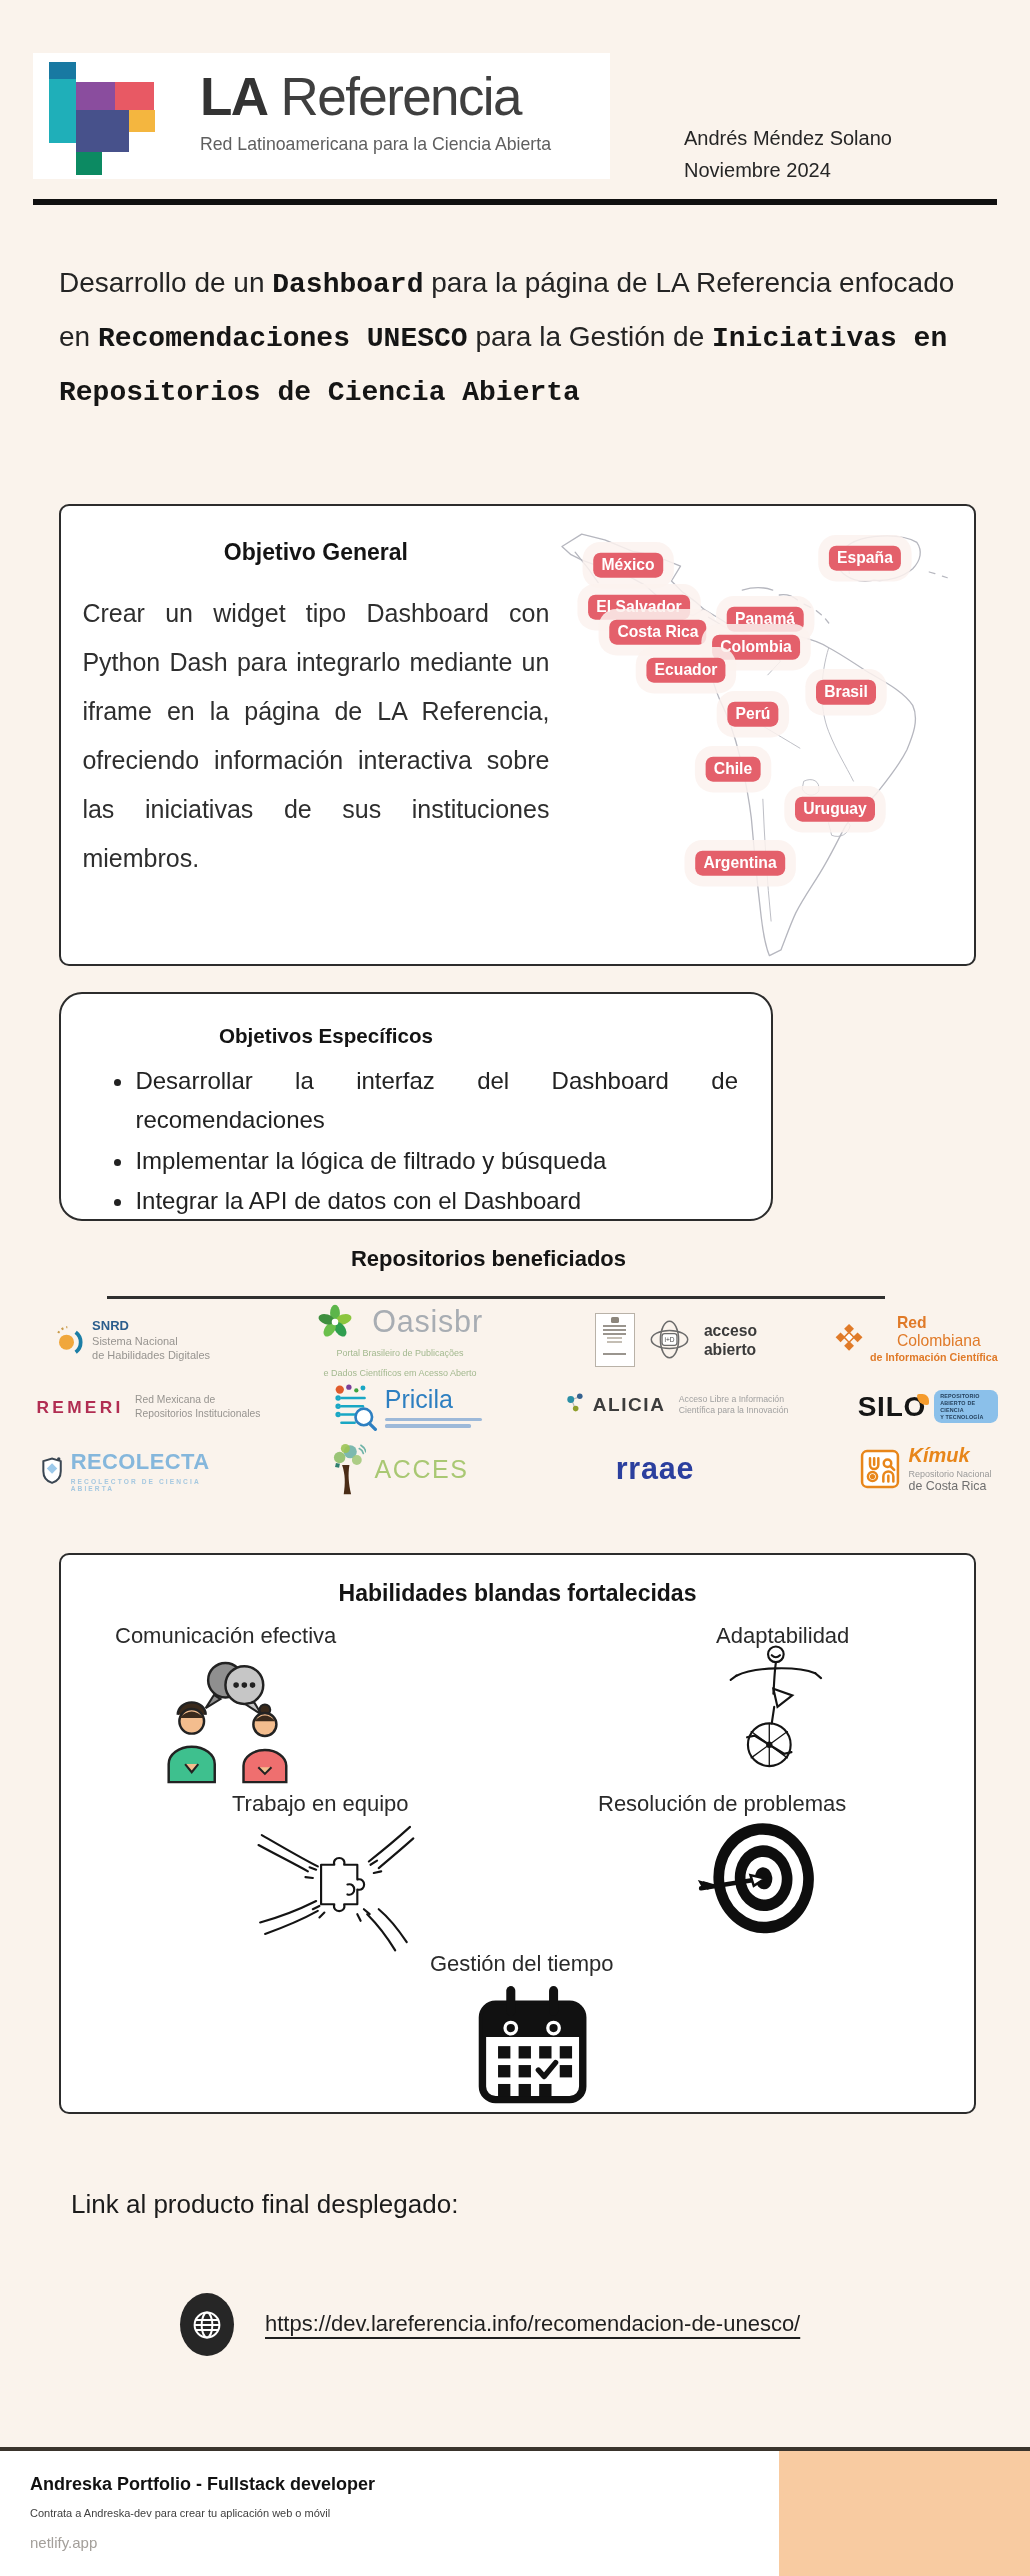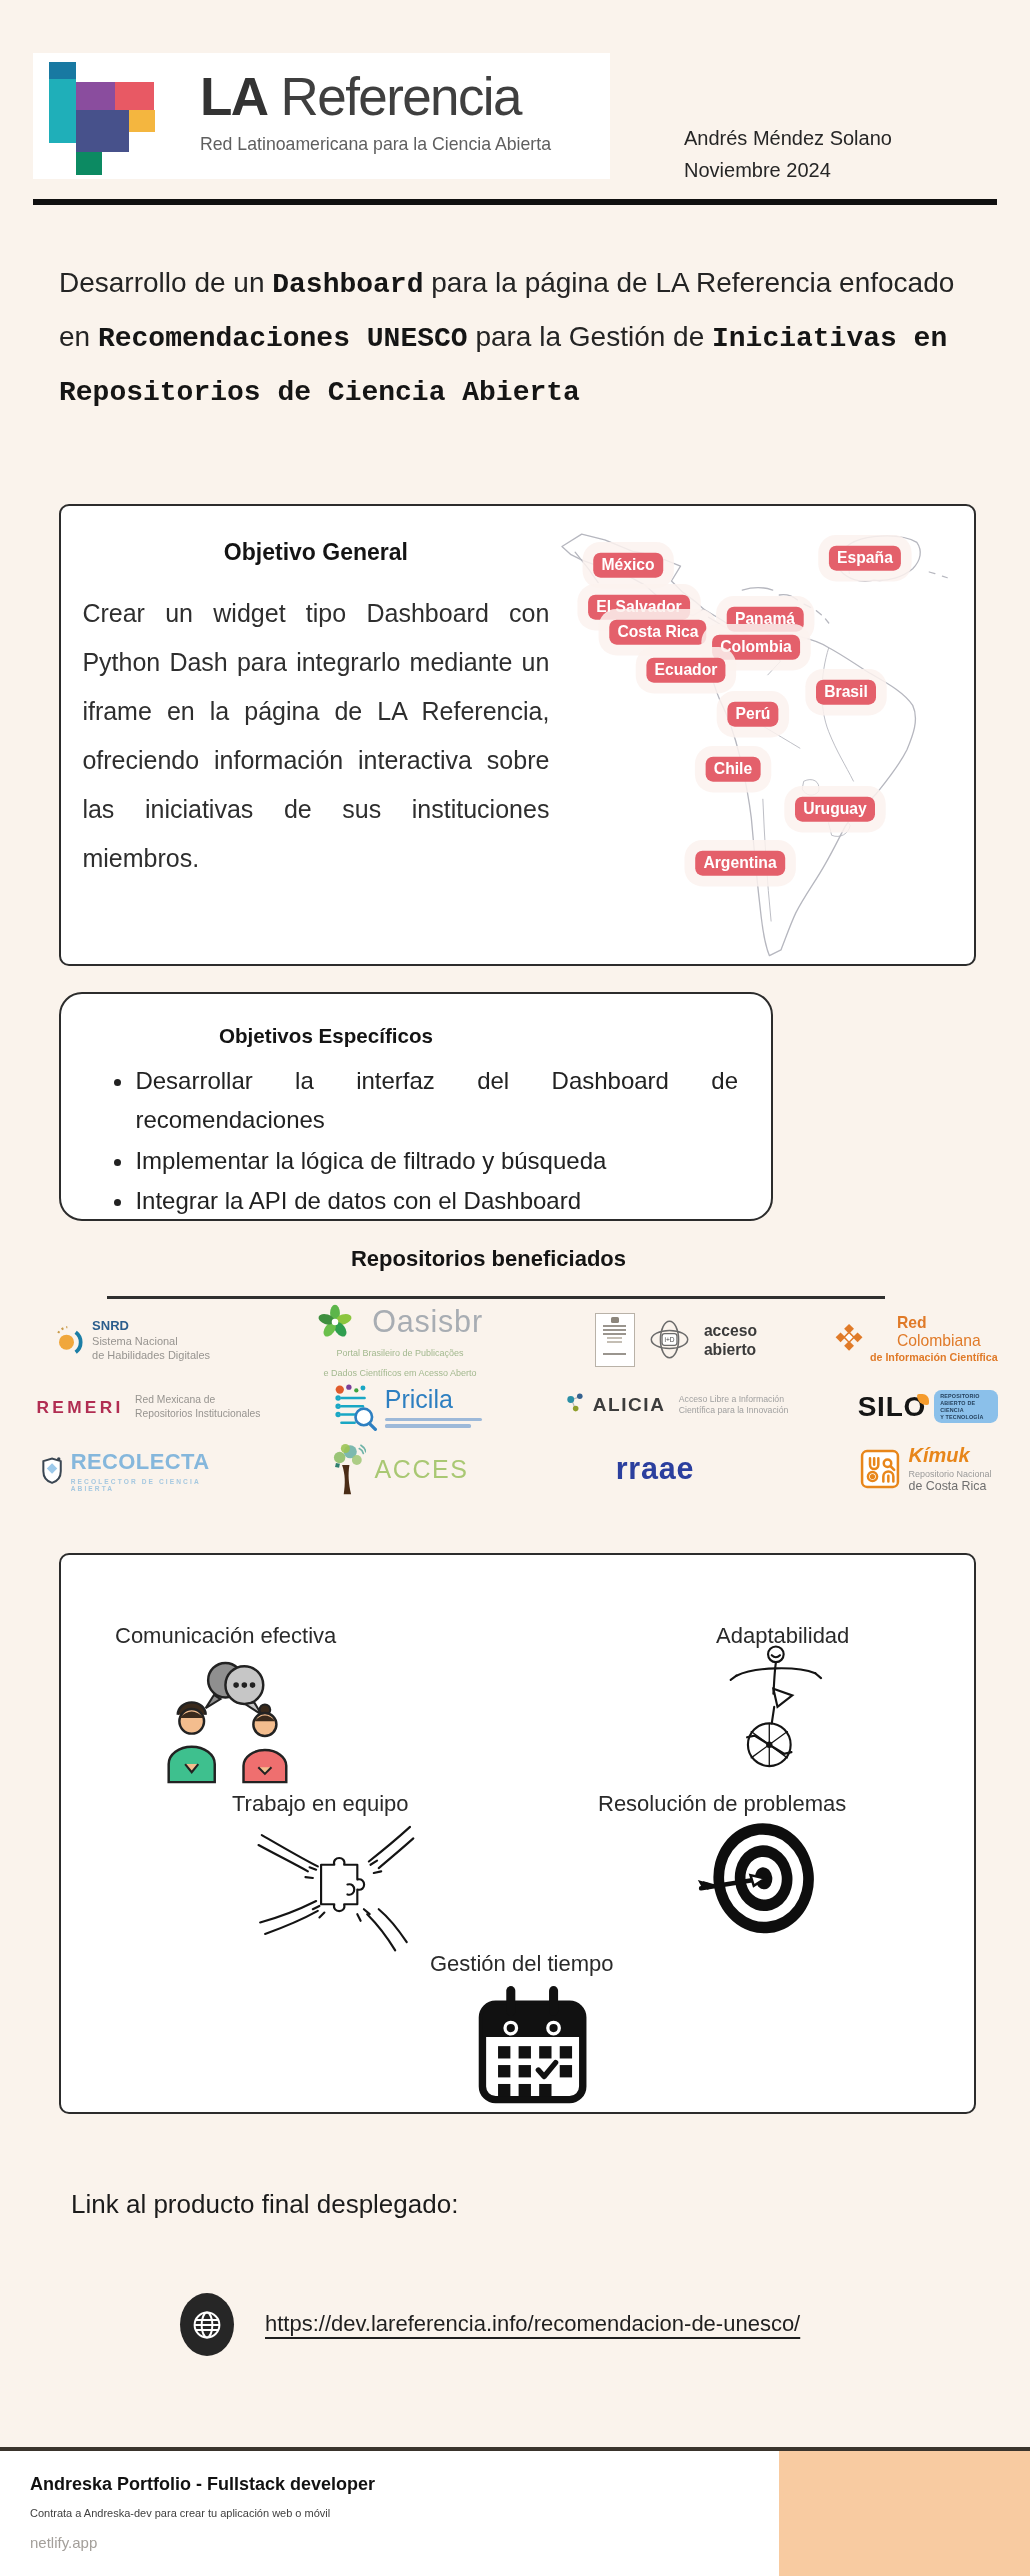--- a/index.html
+++ b/index.html
@@ -356,20 +356,21 @@
       </g>
     </svg>
     <div class="vcol">
       <span class="kimuk-name">Kímuk</span>
       <span class="kimuk-l1">Repositorio Nacional</span>
       <span class="kimuk-l2">de Costa Rica</span>
     </div>
   </div>
 
   <section class="card card-skills">
+    <h2>Habilidades blandas fortalecidas</h2>
     <span class="skill" style="left:54px;top:68px;">Comunicación efectiva</span>
     <span class="skill" style="left:655px;top:68px;">Adaptabilidad</span>
     <span class="skill" style="left:171px;top:236px;">Trabajo en equipo</span>
     <span class="skill" style="left:537px;top:236px;">Resolución de problemas</span>
     <span class="skill" style="left:369px;top:396px;">Gestión del tiempo</span>
 
     <svg class="sk-icon" style="left:97px;top:97px;" width="148" height="132" viewBox="0 0 180 160">
       <circle cx="82" cy="34" r="21" fill="#8f8f8f" stroke="#222" stroke-width="3"></circle>
       <path d="M68,52 L58,68 L76,57 Z" fill="#8f8f8f" stroke="#222" stroke-width="2.5"></path>
       <circle cx="105" cy="40" r="23" fill="#c6c6c6" stroke="#222" stroke-width="3"></circle>

